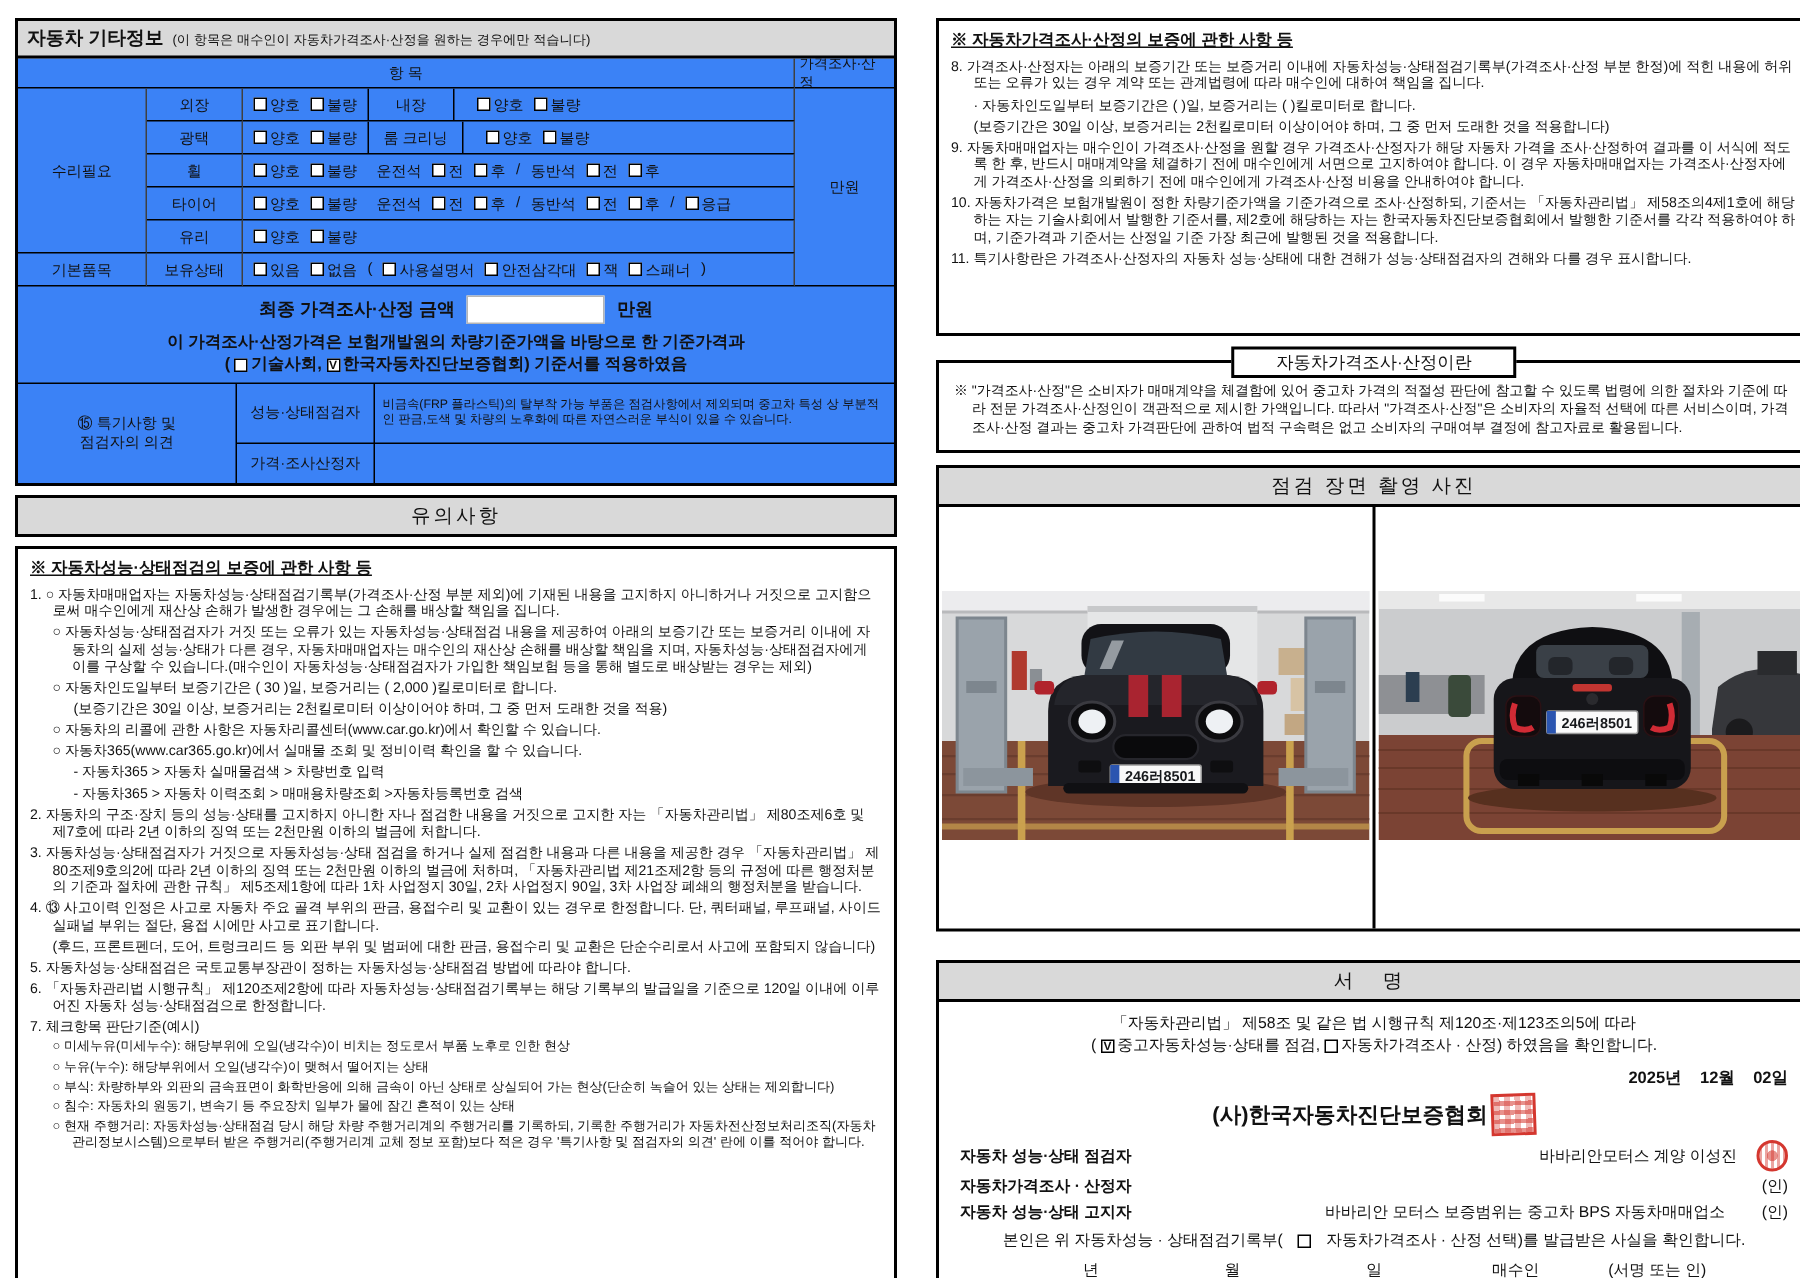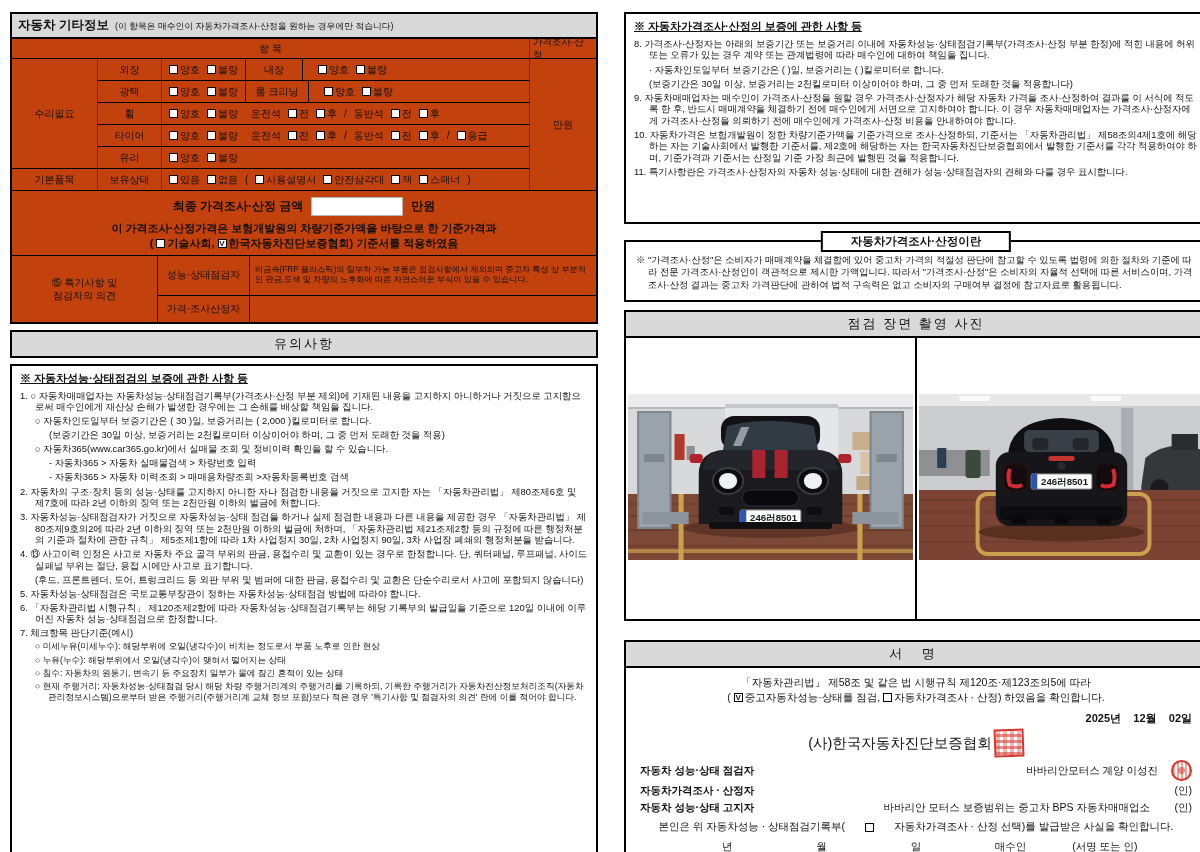--- a/index.html
+++ b/index.html
@@ -1,21 +1,21 @@
 <!DOCTYPE html>
 <html><head>
 <meta charset="utf-8">
 <style>
 *{margin:0;padding:0;box-sizing:border-box}
 html,body{width:1200px;height:852px;overflow:hidden}
 body{position:relative;background:#fff;color:#111;font-family:"Liberation Sans",sans-serif}
 .col{position:absolute;top:12px}
 #colL{left:10px;width:588px}
 #colR{left:624px;width:584px}
-.box{border:2px solid #000;background:#c2410c}
+.box{border:2px solid #000;background:#3b82f6}
 .gbar{background:#d9d9d9;text-align:center;font-weight:normal;font-size:13px;padding:3px 0;letter-spacing:2px}
 
 .t-title{background:#d9d9d9;border-bottom:2px solid #000;padding:3px 6px;display:flex;align-items:baseline;gap:6px}
 .t-title b{font-size:12.5px}
 .t-title span{font-size:8.8px}
 .tg{display:grid;grid-template-columns:86px 64px 1fr 66px;grid-template-rows:20px repeat(6,22px);font-size:10px}
 .tc{border-right:1px solid #404040;border-bottom:1px solid #000;display:flex;align-items:center;justify-content:center;padding:0 3px;overflow:hidden}
 .tc.last{border-right:none}
 .tc.start{justify-content:flex-start;padding-left:7px;gap:7px}
 .cb{display:inline-flex;align-items:center;gap:2px;white-space:nowrap}
@@ -39,42 +39,42 @@
 .nhead{font-weight:bold;text-decoration:underline;font-size:11px;margin:1px 0 4px}
 .nbox p{font-size:9.4px;line-height:1.22;margin:2.6px 0}
 .n0{padding-left:15px;text-indent:-15px}
 .n1{padding-left:28px;text-indent:-13px}
 .n2{padding-left:42px;text-indent:-13px}
 .sm{font-size:8.7px !important}
 #noticeBox{height:490px}
 #priceNotes{height:212px}
 
 .defbox{position:relative;border:2px solid #000;margin-top:16px;padding:12px 10px 5px;height:62px}
-.deftab{position:absolute;top:-11px;left:50%;transform:translateX(-50%);background:#fff;border:2px solid #000;padding:1px 28px;font-weight:bold;font-size:11.5px;white-space:nowrap}
+.deftab{position:absolute;top:-11px;left:50%;transform:translateX(-50%);background:#fff;border:2px solid #000;padding:1px 28px;font-weight:normal;font-size:11.5px;white-space:nowrap}
 .defbox p{font-size:9.3px;line-height:1.32;padding-left:12px;text-indent:-12px}
 
 .pbox{border:2px solid #000;margin-top:8px}
 .pbox .gbar{border-bottom:2px solid #000}
 .pcells{display:flex;height:281px}
 .pcell{flex:1;position:relative}
 .pcell + .pcell{border-left:2px solid #000}
 .pcell svg{position:absolute;left:2px;top:56px;width:calc(100% - 4px);height:166px}
 
 .sbox{border:2px solid #000;margin-top:19px;height:242px}
 .sbox .gbar{border-bottom:2px solid #000;letter-spacing:8px}
 .sc{padding:7px 14px 0;font-size:10.5px}
 .cline{text-align:center;line-height:1.45}
 .cline.with-cb{display:flex;justify-content:center;align-items:center;gap:3px}
 .dline{text-align:right;font-weight:bold;font-size:11px;margin-top:6px;white-space:pre}
-.orgline{display:flex;justify-content:center;align-items:center;margin-top:3px;font-size:14.5px;font-weight:normal}
+.orgline{display:flex;justify-content:center;align-items:center;margin-top:3px;font-size:14.5px;font-weight:bold}
 .srow{display:flex;align-items:center;margin-top:3px}
 .srow .lab{width:190px;font-weight:bold}
 .srow .val{flex:1;text-align:right;padding-right:8px}
 .srow .suf{width:34px;text-align:right}
-.confirm{display:flex;justify-content:center;align-items:center;gap:20px;margin-top:5px}
+.confirm{display:flex;justify-content:center;align-items:center;gap:10px;margin-top:5px}
 .buyer{display:flex;align-items:center;margin-top:6px;padding:0 40px}
 .buyer span{flex:1;text-align:center}
 .expiry{text-align:right;margin-top:5px;font-weight:bold;font-size:10.5px;padding-right:4px}
 
 .stamp-sq{display:inline-block;width:30px;height:28px;border:2px solid #d4372f;margin-left:2px;transform:rotate(-2deg);vertical-align:middle;background:
  repeating-linear-gradient(0deg,rgba(212,55,47,.55) 0 3px,transparent 3px 6px),
  repeating-linear-gradient(90deg,rgba(212,55,47,.35) 0 4px,transparent 4px 7px)}
 .stamp-rd{display:inline-block;width:21px;height:21px;border-radius:50%;border:2px solid #d4372f;margin-left:5px;vertical-align:middle;background:
  radial-gradient(circle,rgba(212,55,47,.55) 28%,transparent 32%),
  repeating-linear-gradient(90deg,rgba(212,55,47,.45) 0 2px,transparent 2px 4px)}
@@ -289,34 +289,37 @@
       <div class="cell b-r">가격·조사산정자</div>
       <div class="cell"></div>
     </div>
   </div>
 
   <div class="box gbar" style="margin-top:6px">유의사항</div>
 
   <div class="nbox" id="noticeBox">
     <div class="nhead">※ 자동차성능·상태점검의 보증에 관한 사항 등</div>
     <p class="n0">1. ○ 자동차매매업자는 자동차성능·상태점검기록부(가격조사·산정 부분 제외)에 기재된 내용을 고지하지 아니하거나 거짓으로 고지함으로써 매수인에게 재산상 손해가 발생한 경우에는 그 손해를 배상할 책임을 집니다.</p>
+    <p class="n1">○ 자동차성능·상태점검자가 거짓 또는 오류가 있는 자동차성능·상태점검 내용을 제공하여 아래의 보증기간 또는 보증거리 이내에 자동차의 실제 성능·상태가 다른 경우, 자동차매매업자는 매수인의 재산상 손해를 배상할 책임을 지며, 자동차성능·상태점검자에게 이를 구상할 수 있습니다.(매수인이 자동차성능·상태점검자가 가입한 책임보험 등을 통해 별도로 배상받는 경우는 제외)</p>
     <p class="n1">○ 자동차인도일부터 보증기간은 (  30  )일, 보증거리는 (  2,000  )킬로미터로 합니다.</p>
     <p class="n2">(보증기간은 30일 이상, 보증거리는 2천킬로미터 이상이어야 하며, 그 중 먼저 도래한 것을  적용)</p>
+    <p class="n1">○ 자동차의 리콜에 관한 사항은 자동차리콜센터(www.car.go.kr)에서 확인할 수 있습니다.</p>
     <p class="n1">○ 자동차365(www.car365.go.kr)에서 실매물 조회 및 정비이력 확인을 할 수 있습니다.</p>
     <p class="n2">- 자동차365 &gt; 자동차 실매물검색 &gt; 차량번호 입력</p>
     <p class="n2">- 자동차365 &gt; 자동차 이력조회 &gt; 매매용차량조회 &gt;자동차등록번호 검색</p>
     <p class="n0">2. 자동차의 구조·장치 등의 성능·상태를 고지하지 아니한 자나 점검한 내용을 거짓으로 고지한 자는 「자동차관리법」 제80조제6호 및 제7호에 따라 2년 이하의 징역 또는 2천만원 이하의 벌금에 처합니다.</p>
     <p class="n0">3. 자동차성능·상태점검자가 거짓으로 자동차성능·상태 점검을 하거나 실제 점검한 내용과 다른 내용을 제공한 경우 「자동차관리법」 제80조제9호의2에 따라 2년 이하의 징역 또는 2천만원 이하의 벌금에 처하며, 「자동차관리법 제21조제2항 등의 규정에 따른 행정처분의 기준과 절차에 관한 규칙」 제5조제1항에 따라 1차 사업정지 30일, 2차 사업정지 90일, 3차 사업장 폐쇄의 행정처분을 받습니다.</p>
     <p class="n0">4. ⑬ 사고이력 인정은 사고로 자동차 주요 골격 부위의 판금, 용접수리 및 교환이 있는 경우로 한정합니다. 단, 쿼터패널, 루프패널, 사이드실패널 부위는 절단, 용접 시에만 사고로 표기합니다.</p>
     <p class="n1">(후드, 프론트펜더, 도어, 트렁크리드 등 외판 부위 및 범퍼에 대한 판금, 용접수리 및 교환은 단순수리로서 사고에 포함되지 않습니다)</p>
     <p class="n0">5. 자동차성능·상태점검은 국토교통부장관이 정하는 자동차성능·상태점검 방법에 따라야 합니다.</p>
     <p class="n0">6. 「자동차관리법 시행규칙」 제120조제2항에 따라 자동차성능·상태점검기록부는 해당 기록부의 발급일을 기준으로 120일 이내에 이루어진 자동차 성능·상태점검으로 한정합니다.</p>
     <p class="n0">7. 체크항목 판단기준(예시)</p>
     <p class="n1 sm">○ 미세누유(미세누수): 해당부위에 오일(냉각수)이 비치는 정도로서 부품 노후로 인한 현상</p>
     <p class="n1 sm">○ 누유(누수): 해당부위에서 오일(냉각수)이 맺혀서 떨어지는 상태</p>
+    <p class="n1 sm">○ 부식: 차량하부와 외판의 금속표면이 화학반응에 의해 금속이 아닌 상태로 상실되어 가는  현상(단순히 녹슬어 있는 상태는 제외합니다)</p>
     <p class="n1 sm">○ 침수: 자동차의 원동기, 변속기 등 주요장치 일부가 물에 잠긴 흔적이 있는 상태</p>
     <p class="n1 sm">○ 현재 주행거리: 자동차성능·상태점검 당시 해당 차량 주행거리계의 주행거리를 기록하되, 기록한 주행거리가 자동차전산정보처리조직(자동차관리정보시스템)으로부터 받은 주행거리(주행거리계 교체 정보 포함)보다 적은 경우 '특기사항 및 점검자의 의견' 란에 이를 적어야 합니다.</p>
   </div>
 </div>
 
 <div class="col" id="colR">
 
   <div class="nbox" id="priceNotes" style="margin-top:0">
     <div class="nhead">※ 자동차가격조사·산정의 보증에 관한 사항 등</div>
     <p class="n0">8. 가격조사·산정자는 아래의 보증기간 또는 보증거리 이내에 자동차성능·상태점검기록부(가격조사·산정 부분 한정)에 적힌 내용에 허위 또는 오류가 있는 경우 계약 또는 관계법령에 따라 매수인에 대하여 책임을 집니다.</p>

